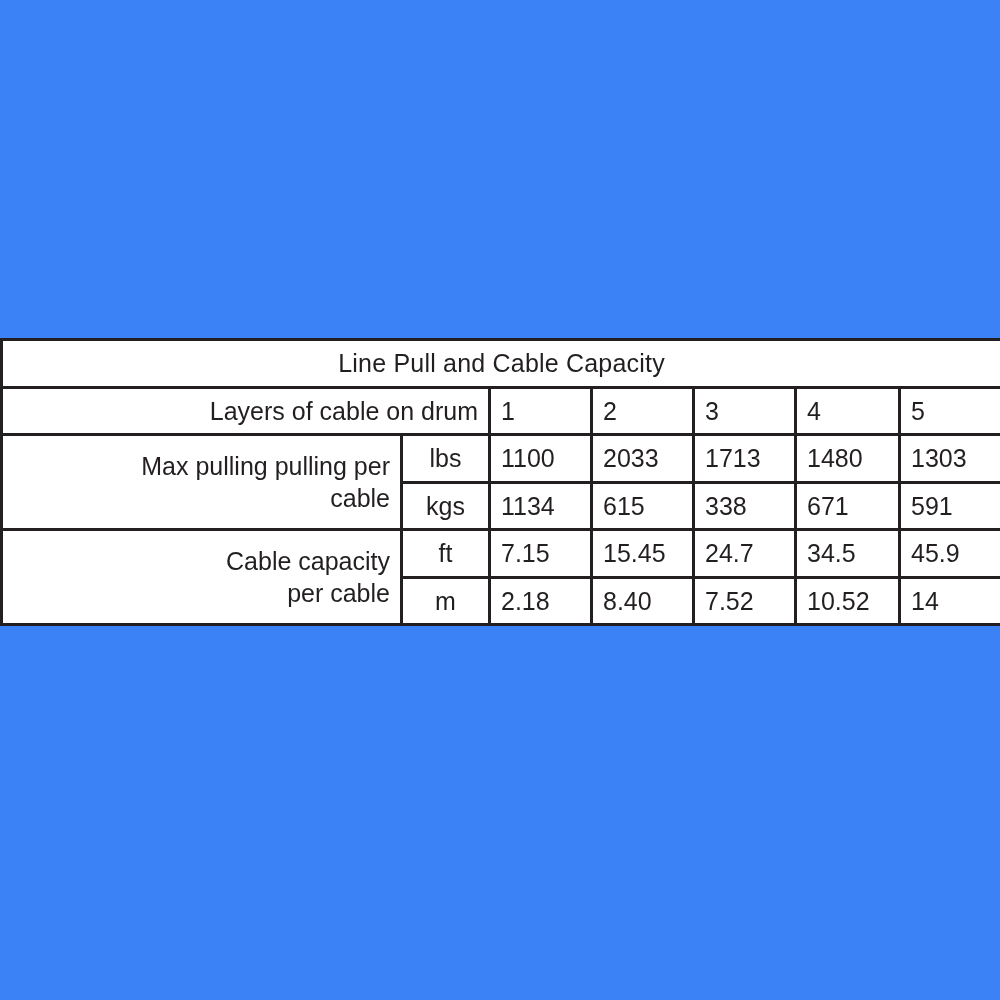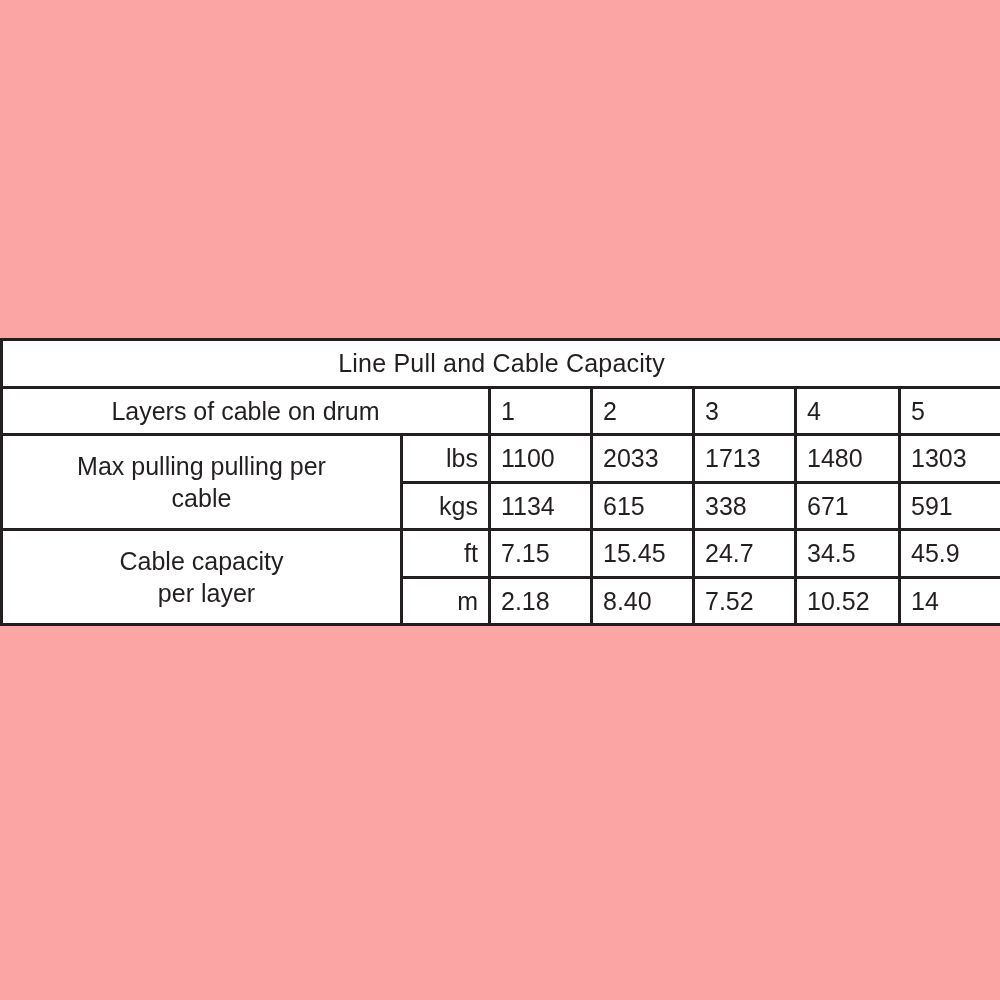--- a/index.html
+++ b/index.html
@@ -7,21 +7,21 @@
     padding: 0;
     width: 1000px;
     height: 1000px;
     background: #ffffff;
     font-family: "Liberation Sans", sans-serif;
   }
   #page {
     position: relative;
     width: 1000px;
     height: 1000px;
-    background: #fca5a5;
+    background: #3b82f6;
     overflow: hidden;
   }
   .table-wrap {
     position: absolute;
     left: 0px;
     top: 338px;
     width: 1000px;
   }
   table.cap-table {
     border-collapse: collapse;
@@ -42,25 +42,25 @@
   td.title-cell {
     background: #231f20;
     color: #ffffff;
     text-align: center;
     font-size: 30px;
     padding: 10px 10px 12px 10px;
     border: 3px solid #231f20;
     letter-spacing: 0.2px;
   }
   td.label-cell {
-    text-align: center;
+    text-align: right;
     padding-left: 16px;
   }
   td.unit-cell {
-    text-align: right;
+    text-align: center;
     padding-left: 14px;
   }
   td.value-cell {
     text-align: left;
     padding-left: 14px;
   }
   .label-line2 {
     display: block;
   }
   .indent {
@@ -112,21 +112,21 @@
           <td class="value-cell">1134</td>
           <td class="value-cell">615</td>
           <td class="value-cell">338</td>
           <td class="value-cell">671</td>
           <td class="value-cell">591</td>
         </tr>
 
         <tr>
           <td class="label-cell" rowspan="2">
             <span>Cable capacity</span>
-            <span class="label-line2 indent">per layer</span>
+            <span class="label-line2 indent">per cable</span>
           </td>
           <td class="unit-cell">ft</td>
           <td class="value-cell">7.15</td>
           <td class="value-cell">15.45</td>
           <td class="value-cell">24.7</td>
           <td class="value-cell">34.5</td>
           <td class="value-cell">45.9</td>
         </tr>
         <tr>
           <td class="unit-cell">m</td>

